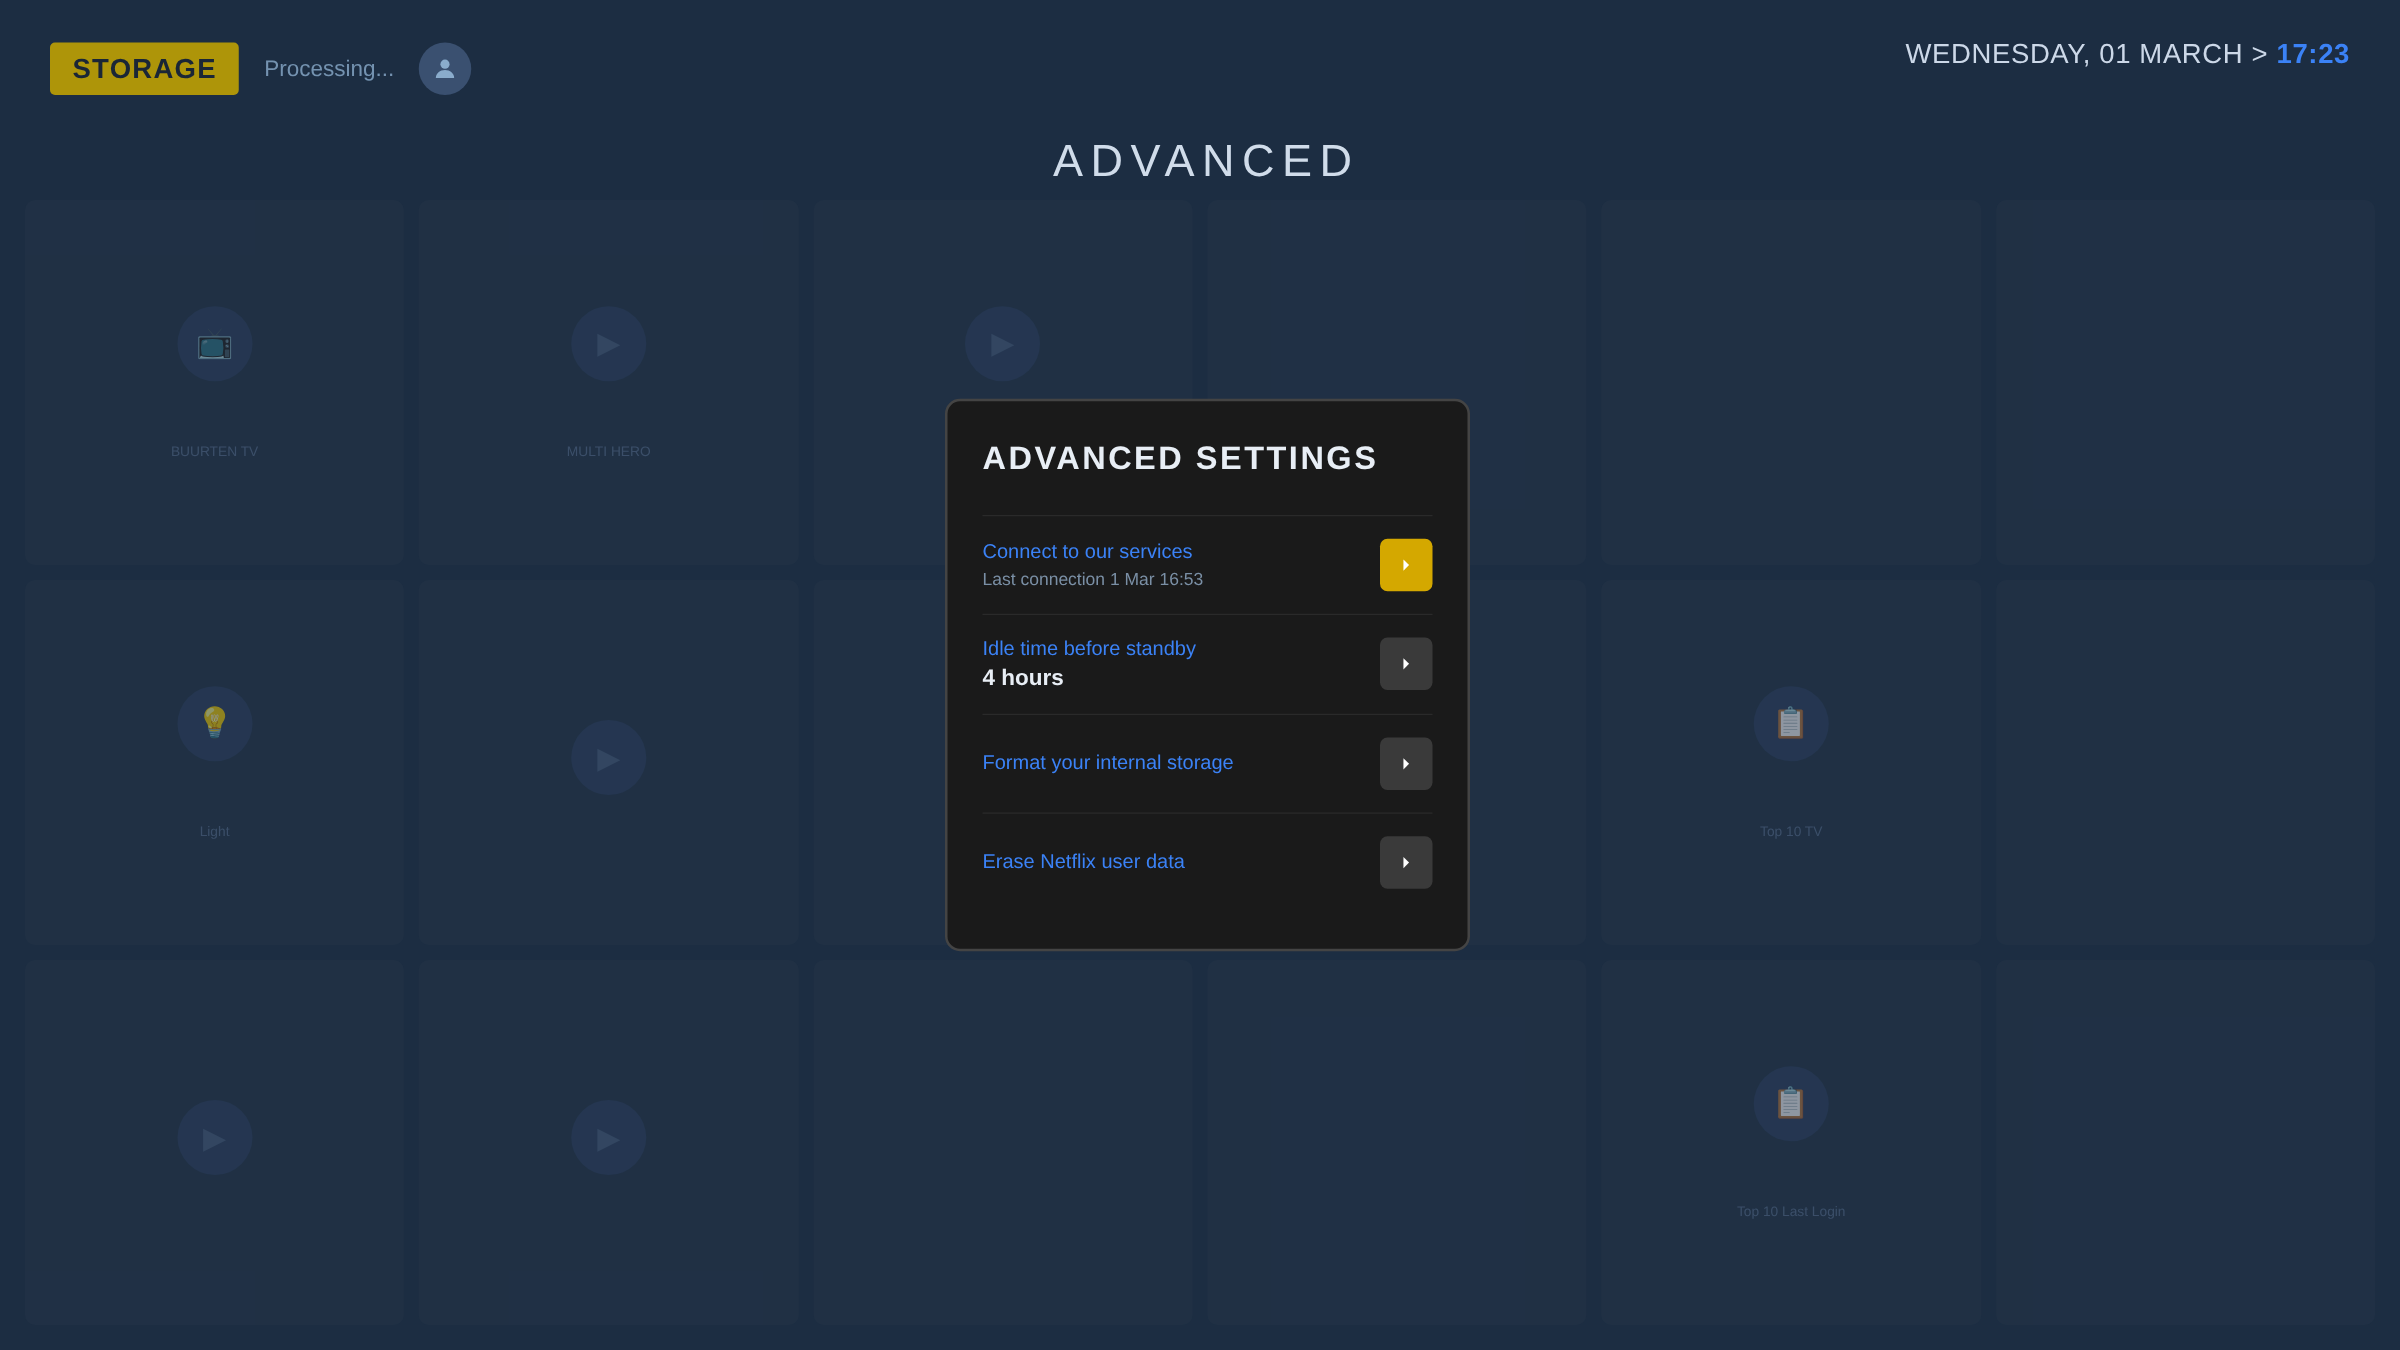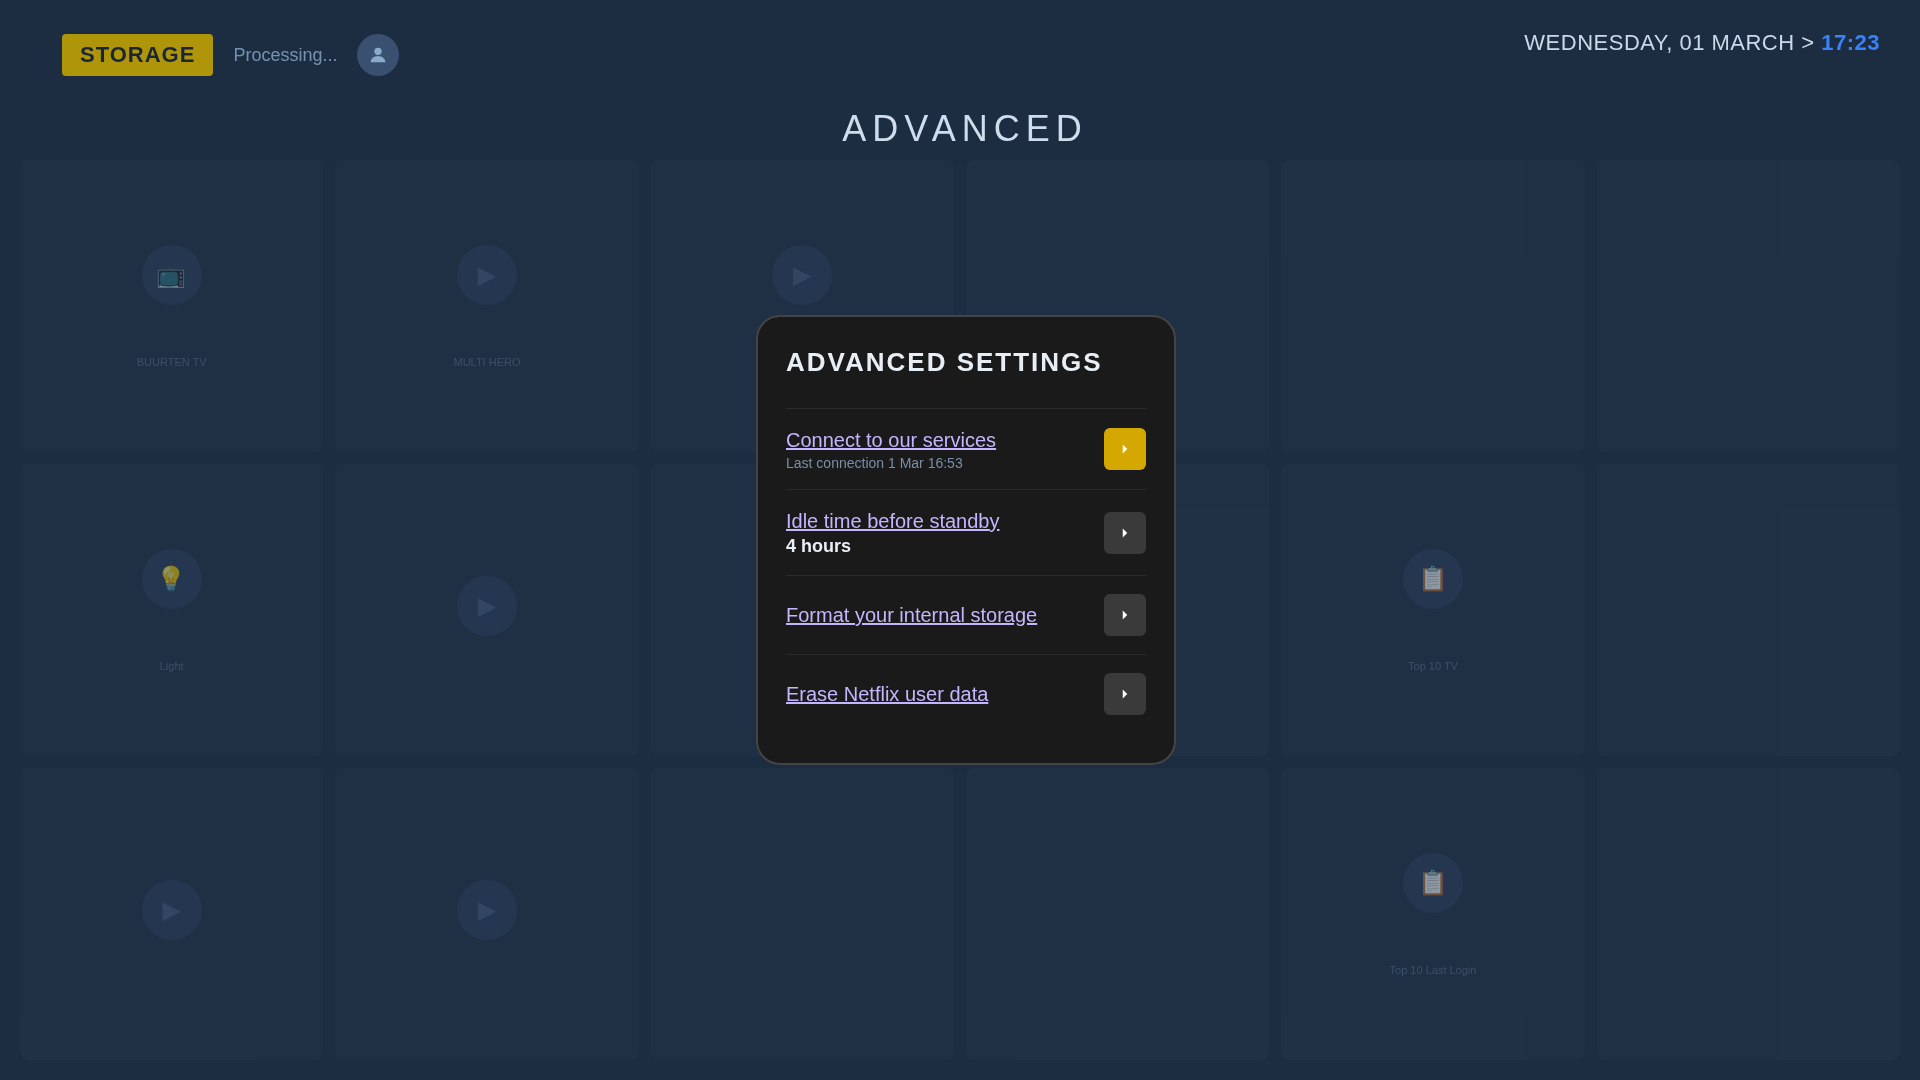--- a/index.html
+++ b/index.html
@@ -68,21 +68,21 @@
     }
 
     
     .header {
       position: absolute;
       top: 0; left: 0; right: 0;
       height: 110px;
       z-index: 10;
       display: flex;
       align-items: center;
-      padding: 0 62px;
+      padding: 0 40px;
     }
 
     .header-logo-area {
       display: flex;
       align-items: center;
       gap: 20px;
     }
 
     .logo-box {
       background-color: #c8a800;
@@ -147,21 +147,21 @@
       width: 100%; height: 100%;
       z-index: 20;
       display: flex;
       align-items: center;
       justify-content: center;
     }
 
     .modal {
       background-color: #1a1a1a;
       border: 2px solid #444;
-      border-radius: 24px;
+      border-radius: 12px;
       width: 420px;
       padding: 30px 28px 30px 28px;
       position: relative;
       margin-left: 12px;
     }
 
     .modal-title {
       color: #e8eef5;
       font-size: 26px;
       font-weight: bold;
@@ -179,25 +179,24 @@
 
     .settings-item:first-of-type {
       border-top: 1px solid #2a2a2a;
     }
 
     .settings-item-text {
       flex: 1;
     }
 
     .settings-item-label {
-      color: #c4b5fd;
-      font-size: 20px;
+      color: #3b82f6;
+      font-size: 16px;
       font-weight: normal;
       line-height: 1.3;
-      text-decoration: underline;
     }
 
     .settings-item-sublabel {
       color: #7a8fa5;
       font-size: 14px;
       margin-top: 2px;
     }
 
     .settings-item-value {
       color: #e8eef5;

